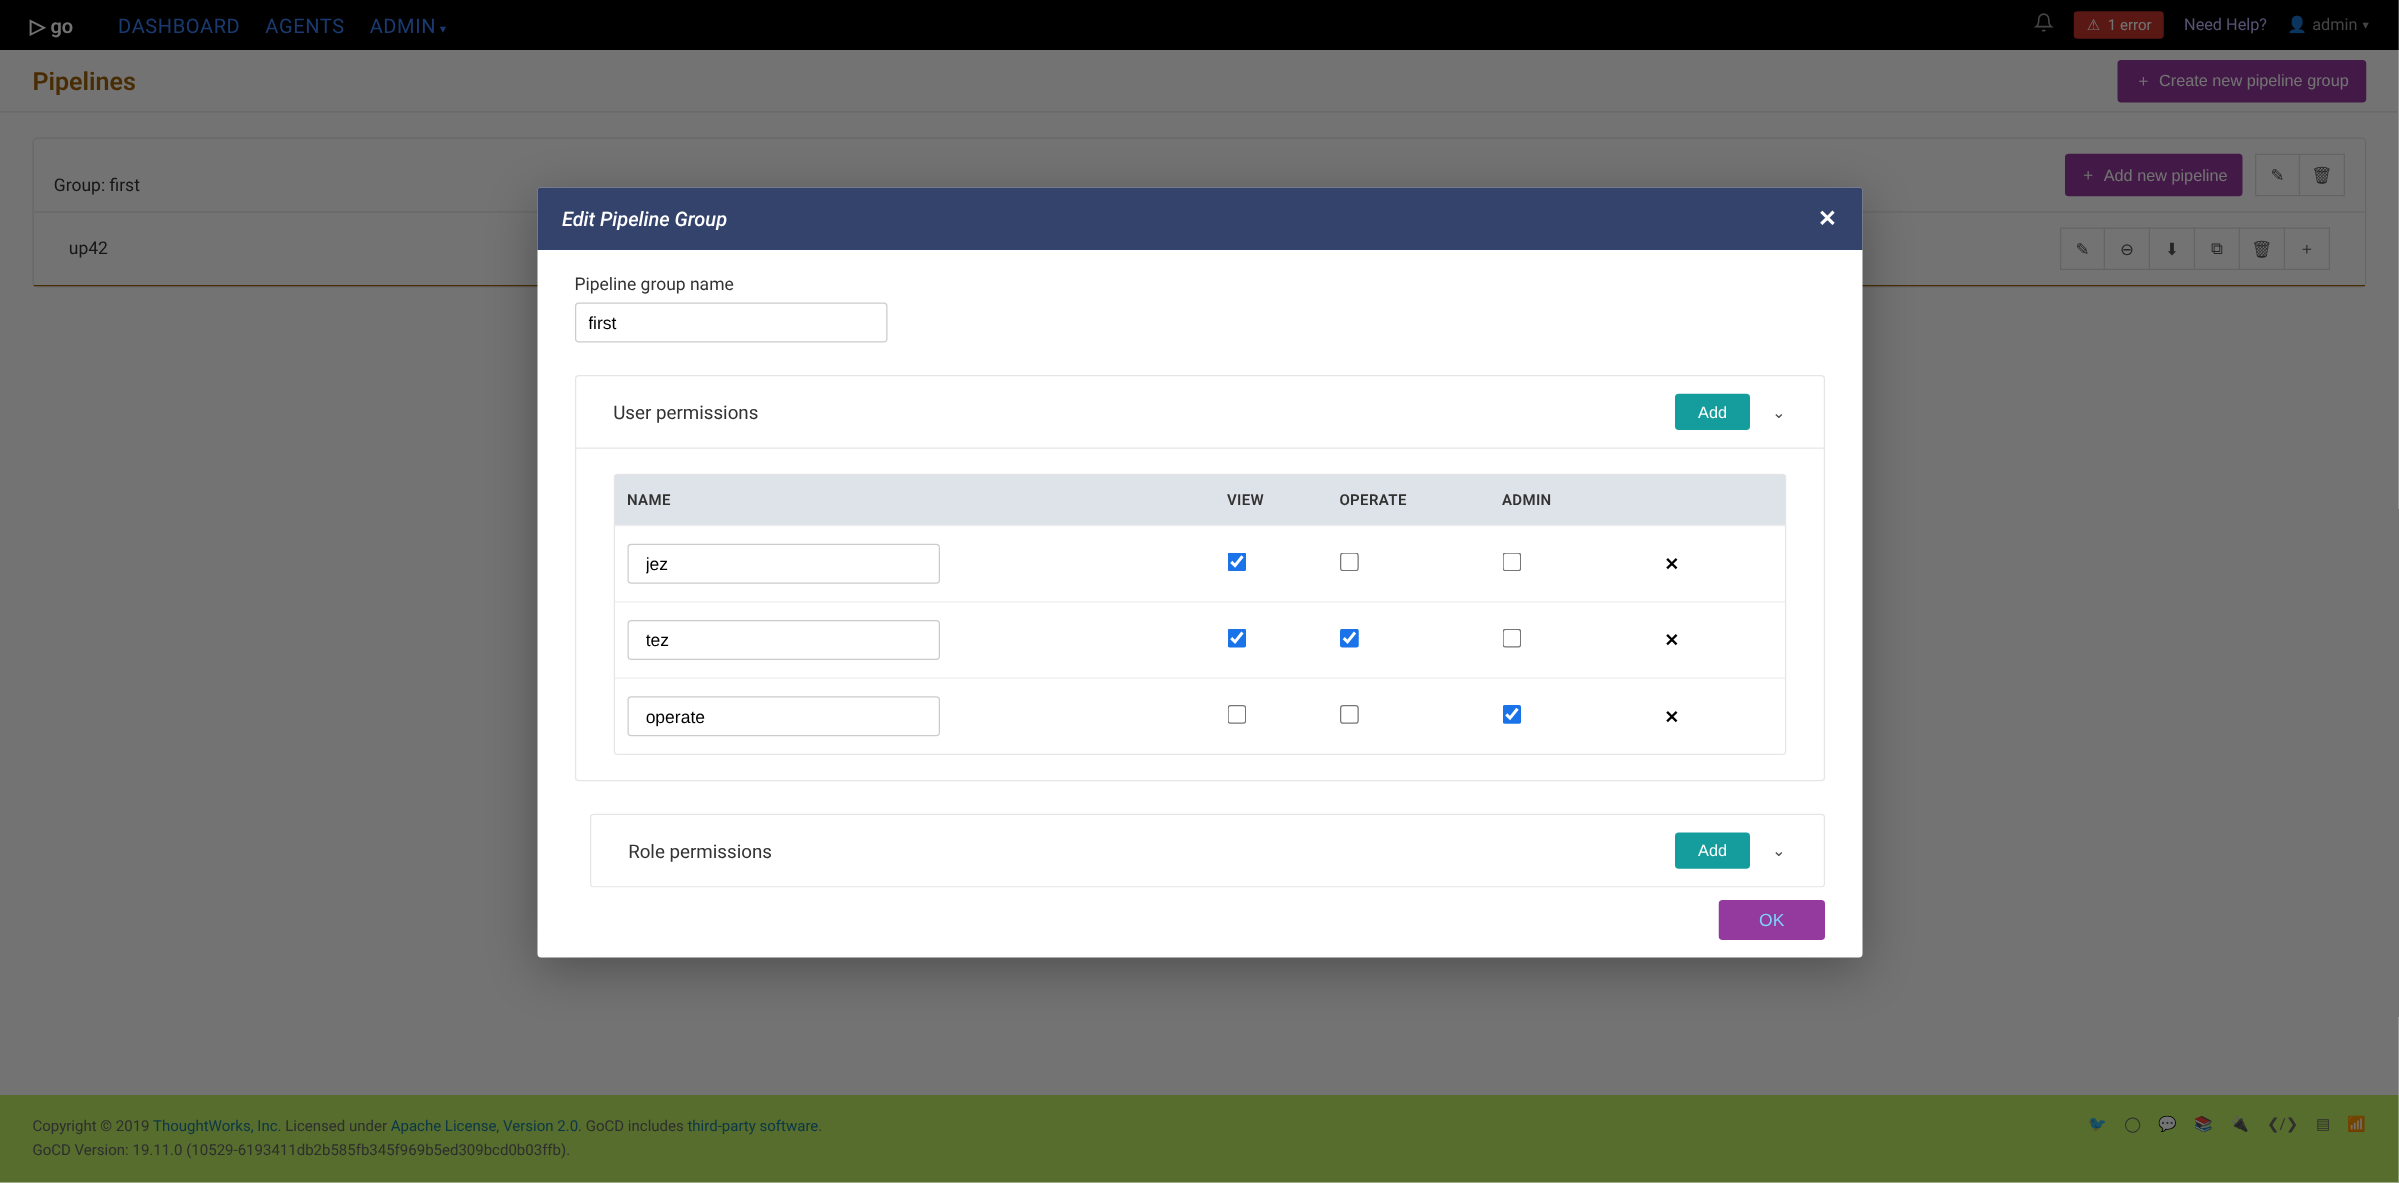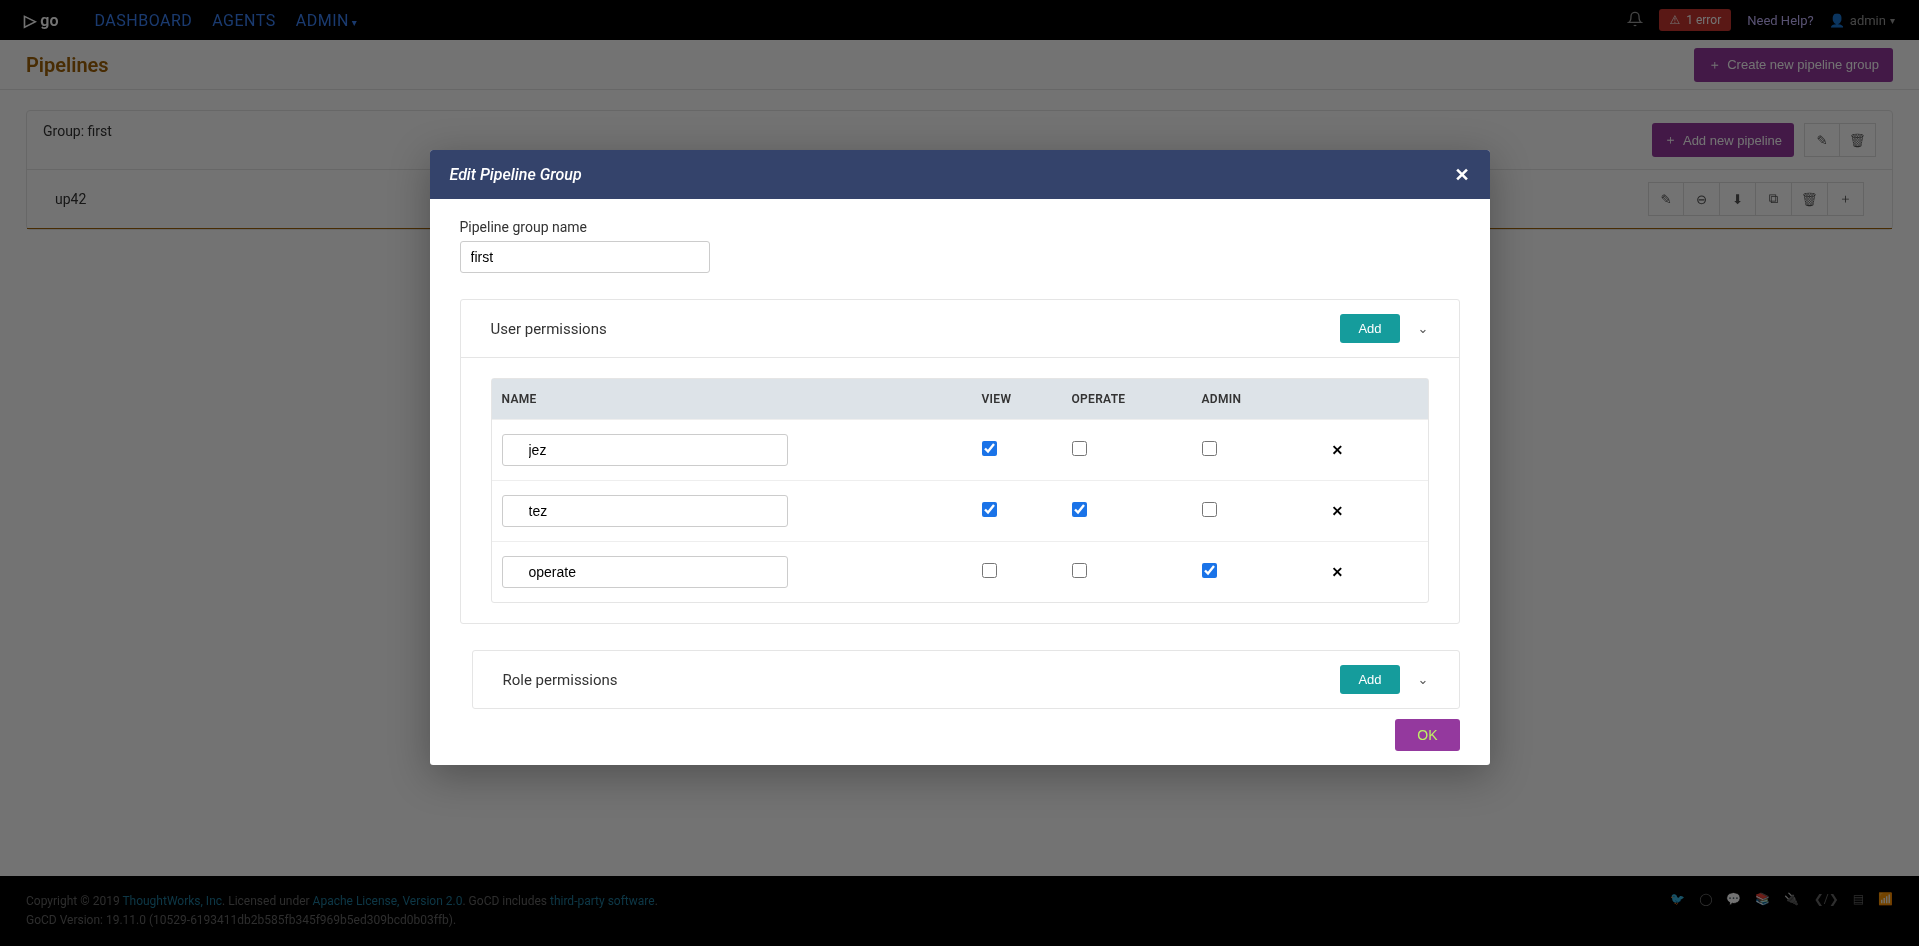--- a/index.html
+++ b/index.html
@@ -76,21 +76,21 @@
 
 
 .main { padding: 20px 26px; }
 .group-panel {
   border: 1px solid #e5e5e5;
   border-radius: 4px;
   background: #fff;
 }
 .group-header {
   display: flex;
-  align-items: flex-start;
+  align-items: flex-end;
   padding: 12px 16px;
   border-bottom: 1px solid #e5e5e5;
 }
 .group-label { color: #333; }
 .group-actions { margin-left: auto; display: flex; align-items: center; gap: 0; }
 .btn-add-pipeline {
   background: #94399e;
   color: #fff;
   border: none;
   padding: 8px 12px;
@@ -125,21 +125,21 @@
 
 
 .footer {
   position: absolute;
   bottom: 0;
   left: 0;
   right: 0;
   padding: 16px 26px;
   font-size: 12px;
   color: #666;
-  background: #000000;
+  background: #bef264;
   display: flex;
   align-items: flex-start;
 }
 .footer a { color: #1e7b9c; text-decoration: none; }
 .footer-text { line-height: 1.6; }
 .footer-icons { margin-left: auto; display: flex; gap: 14px; color: #666; }
 .footer-icons span { cursor: pointer; }
 
 
 .overlay {
@@ -225,37 +225,37 @@
 .perm-row {
   display: grid;
   grid-template-columns: 480px 90px 130px 130px 1fr;
   align-items: center;
   padding: 14px 10px;
   border-top: 1px solid #eee;
 }
 .perm-name-input {
   border: 1px solid #ccc;
   border-radius: 3px;
-  padding: 7px 26px;
+  padding: 7px 14px;
   font-size: 14px;
-  width: 286px;
+  width: 250px;
 }
 .perm-checkbox { width: 15px; height: 15px; cursor: pointer; accent-color: #1a73e8;}
 .perm-remove { cursor: pointer; font-weight: bold; color: #000; font-size: 14px; justify-self: start;}
 .modal-footer {
   padding: 10px 30px 14px;
   display: flex;
   justify-content: flex-end;
   border-top: 0;
 }
 .btn-ok {
   background: #94399e;
-  color: #bef264;
+  color: #7dd3fc;
   border: none;
-  padding: 8px 22px;
+  padding: 8px 32px;
   border-radius: 3px;
   font-size: 14px;
   cursor: pointer;
 }
 .caret-down::after { content: " ▾"; font-size: 10px;}
 </style>
 </head>
 <body>
 
 <div class="topnav">

